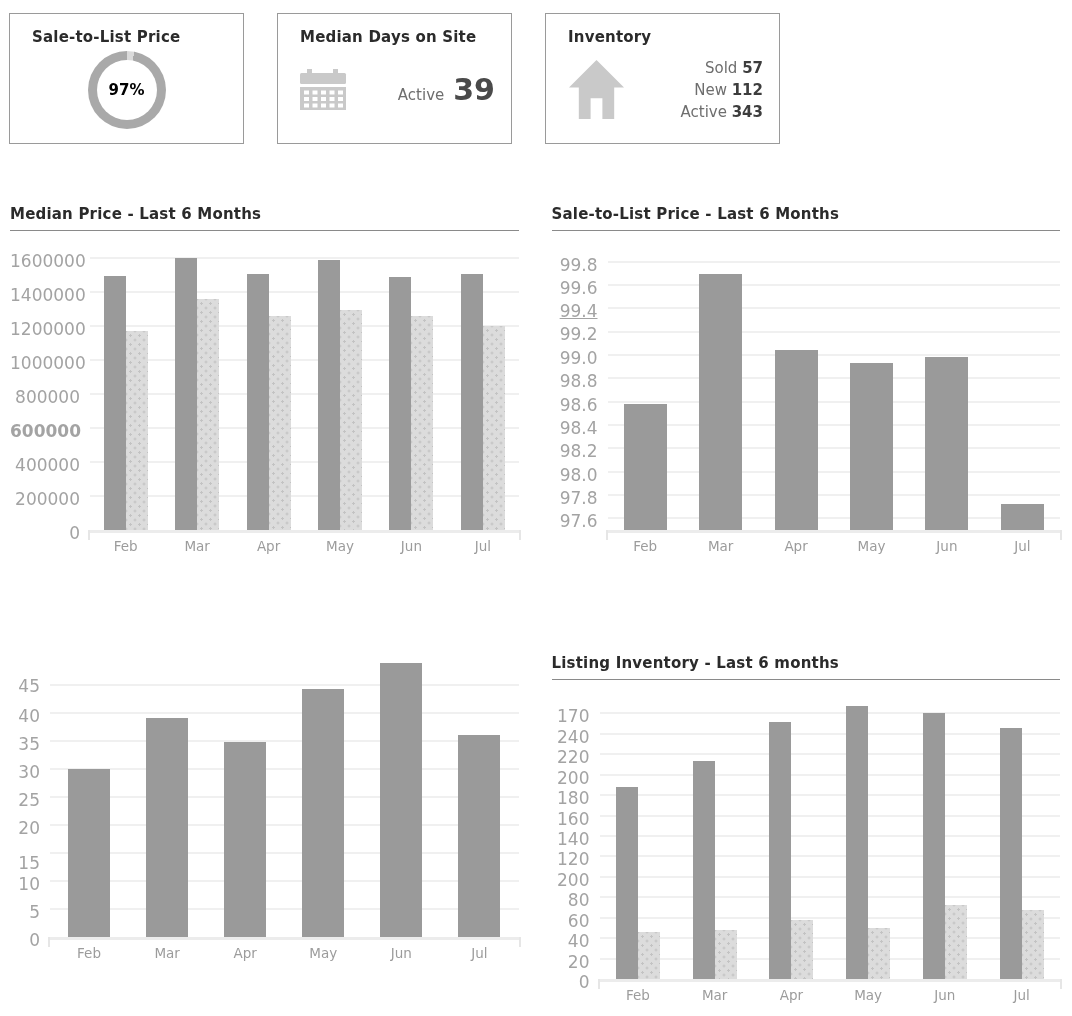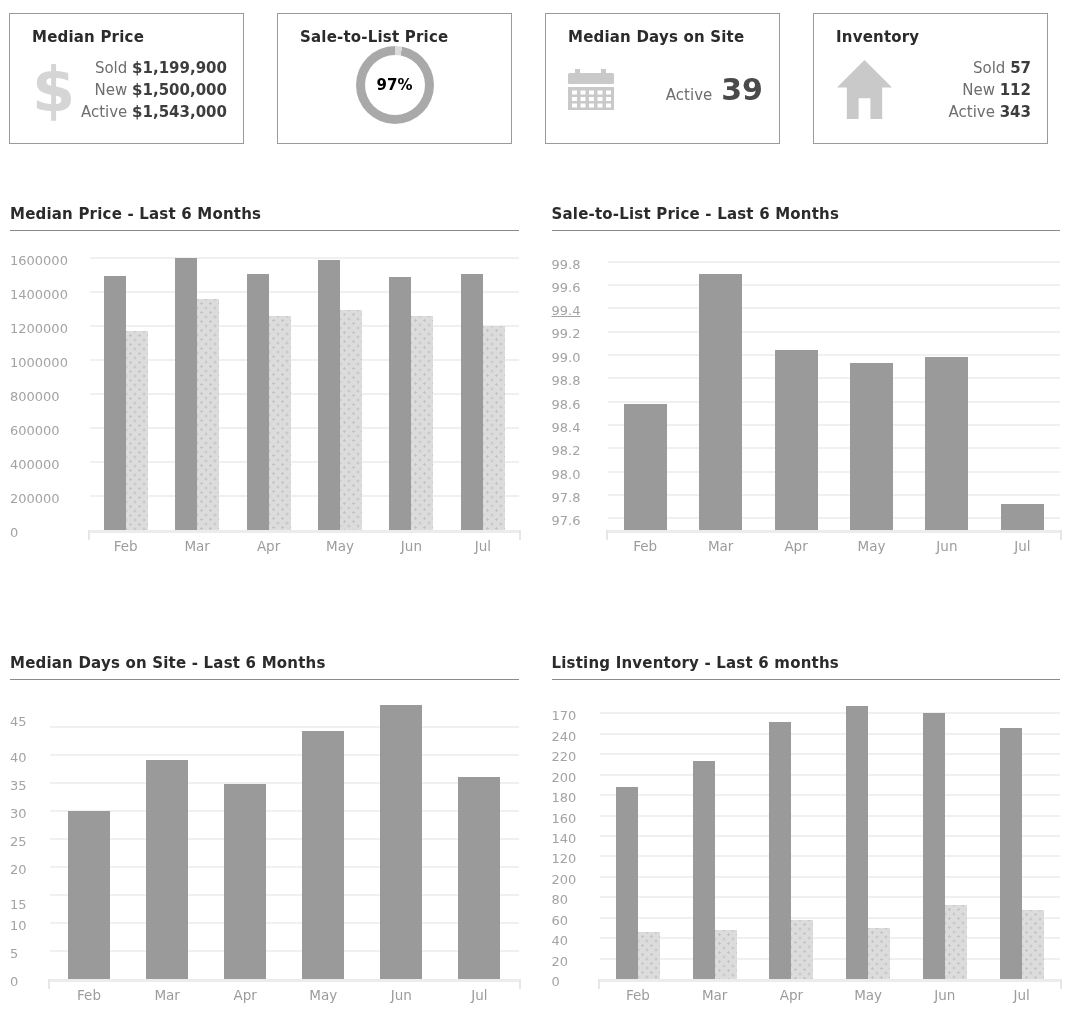--- a/index.html
+++ b/index.html
@@ -26,21 +26,21 @@
   }
   .card{
     border:1px solid #9a9a9a;height:131px;padding:14px 14px 10px 14px;
     background:#fff;display:flex;flex-direction:column;
   }
   .card-title{font-weight:bold;font-size:15px;color:var(--title-text);letter-spacing:.2px;padding-left:8px;}
   .card-body{flex:1;display:flex;align-items:center;justify-content:space-between;padding:0 2px 0 8px;}
   .rows{margin-left:auto;text-align:right;font-size:15px;line-height:22px;color:var(--label-gray);}
   .rows .val{font-weight:bold;color:var(--value-gray);}
   .dollar-glyph{font-size:62px;font-weight:bold;color:#d5d5d5;line-height:1;}
-  .donut-wrap{flex:1;display:flex;align-items:flex-start;justify-content:center;}
+  .donut-wrap{flex:1;display:flex;align-items:center;justify-content:center;}
   .donut{width:78px;height:78px;border-radius:50%;display:flex;align-items:center;justify-content:center;
          background:conic-gradient(#dadada 0deg 10.8deg,#a9a9a9 10.8deg 360deg);}
   .donut-hole{width:60px;height:60px;border-radius:50%;background:#fff;
               display:flex;align-items:center;justify-content:center;
               font-weight:bold;font-size:15px;color:#000;}
   .active-row{display:flex;align-items:baseline;gap:9px;margin-left:auto;}
   .active-row .lbl{font-size:15px;color:var(--label-gray);}
   .active-row .big{font-size:30px;font-weight:bold;color:#4a4a4a;}
   .svg-icon{flex:0 0 auto;}
   
@@ -48,22 +48,22 @@
     display:grid;grid-template-columns:1fr 1fr;column-gap:33px;row-gap:100px;
     margin:61px 12px 0 10px;
   }
   .chart-title{
     font-weight:bold;font-size:15px;color:var(--title-text);letter-spacing:.2px;
     padding-bottom:7px;border-bottom:1px solid #8a8a8a;margin-bottom:16px;
   }
   .plot-row{display:flex;}
   .ycol{position:relative;flex:0 0 auto;}
   .ytick{
-    position:absolute;right:10px;left:0;
-    font-size:13px;line-height:18px;color:var(--axis-text);white-space:nowrap;
+    position:absolute;right:10px;left:0;text-align:right;
+    font-size:17px;line-height:18px;color:var(--axis-text);white-space:nowrap;
   }
   .plot{position:relative;flex:1;border-bottom:3px solid #ececec;}
   .plot::before{content:'';position:absolute;left:-2px;bottom:-10px;width:2px;height:10px;background:#e6e6e6;}
   .plot::after{content:'';position:absolute;right:-2px;bottom:-10px;width:2px;height:10px;background:#e6e6e6;}
   .grid{position:absolute;left:0;right:0;height:2px;background:var(--grid-line);}
   .bars{position:absolute;left:0;right:0;top:0;bottom:0;display:flex;align-items:flex-end;}
   .group{flex:1;display:flex;justify-content:center;align-items:flex-end;}
   .bar.dark{background:var(--bar-dark);}
   .bar.light{
     background-color:var(--bar-light);
@@ -74,31 +74,20 @@
   .xrow{display:flex;margin-top:5px;}
   .xlab{flex:1;text-align:center;font-size:13.5px;color:#9c9c9c;}
 </style>
 </head>
 <body>
 
 <div>
 
   <div class="cards">
 
-    <div class="card">
-      <div class="card-title">Median Price</div>
-      <div class="card-body">
-        <div class="dollar-glyph">$</div>
-        <div class="rows">
-          <div><span>Sold</span> <span class="val">$1,199,900</span></div>
-          <div><span>New</span> <span class="val">$1,500,000</span></div>
-          <div><span>Active</span> <span class="val">$1,543,000</span></div>
-        </div>
-      </div>
-    </div>
 
     <div class="card">
       <div class="card-title">Sale-to-List Price</div>
       <div class="donut-wrap">
         <div class="donut" id="stl-donut" style="background: conic-gradient(rgb(218, 218, 218) 0deg, rgb(218, 218, 218) 10.8deg, rgb(169, 169, 169) 10.8deg, rgb(169, 169, 169) 360deg);">
           <div class="donut-hole">97%</div>
         </div>
       </div>
     </div>
 
@@ -154,21 +143,21 @@
 
   <div class="charts">
     <div class="chart">
       <div class="chart-title">Median Price - Last 6 Months</div>
       <div class="chart-area">
           <div class="plot-row">
             <div class="ycol" style="width: 80px; height: 286px;">
               <div class="ytick" style="bottom: -9px;">0</div>
               <div class="ytick" style="bottom: 25.0476px;">200000</div>
               <div class="ytick" style="bottom: 59.0952px;">400000</div>
-              <div class="ytick" style="bottom: 93.1429px;">600000</div>
+              <div class="ytick" style="bottom: 93.1429px; font-weight: bold;">600000</div>
               <div class="ytick" style="bottom: 127.19px;">800000</div>
               <div class="ytick" style="bottom: 161.238px;">1000000</div>
               <div class="ytick" style="bottom: 195.286px;">1200000</div>
               <div class="ytick" style="bottom: 229.333px;">1400000</div>
               <div class="ytick" style="bottom: 263.381px;">1600000</div>
             </div>
             <div class="plot" style="height: 286px;">
               <div class="grid" style="bottom: 33.0476px;"></div>
               <div class="grid" style="bottom: 67.0952px;"></div>
               <div class="grid" style="bottom: 101.143px;"></div>
@@ -272,34 +261,33 @@
             <div class="xlab">Feb</div>
             <div class="xlab">Mar</div>
             <div class="xlab">Apr</div>
             <div class="xlab">May</div>
             <div class="xlab">Jun</div>
             <div class="xlab">Jul</div>
           </div>
         </div>
     </div>
     <div class="chart">
-      <div class="chart-title">Median Days on Site - Last 6 Months</div>
       <div class="chart-area">
           <div class="plot-row">
             <div class="ycol" style="width: 40px; height: 286px;">
               <div class="ytick" style="bottom: -9px;">0</div>
               <div class="ytick" style="bottom: 19.0392px;">5</div>
               <div class="ytick" style="bottom: 47.0784px;">10</div>
               <div class="ytick" style="bottom: 68px;">15</div>
               <div class="ytick" style="bottom: 103.157px;">20</div>
               <div class="ytick" style="bottom: 131.196px;">25</div>
               <div class="ytick" style="bottom: 159.235px;">30</div>
               <div class="ytick" style="bottom: 187.275px;">35</div>
               <div class="ytick" style="bottom: 215.314px;">40</div>
-              <div class="ytick" style="bottom: 251px;">45</div>
+              <div class="ytick" style="bottom: 245px;">45</div>
             </div>
             <div class="plot" style="height: 286px;">
               <div class="grid" style="bottom: 27.0392px;"></div>
               <div class="grid" style="bottom: 55.0784px;"></div>
               <div class="grid" style="bottom: 83.1176px;"></div>
               <div class="grid" style="bottom: 111.157px;"></div>
               <div class="grid" style="bottom: 139.196px;"></div>
               <div class="grid" style="bottom: 167.235px;"></div>
               <div class="grid" style="bottom: 195.275px;"></div>
               <div class="grid" style="bottom: 223.314px;"></div>

